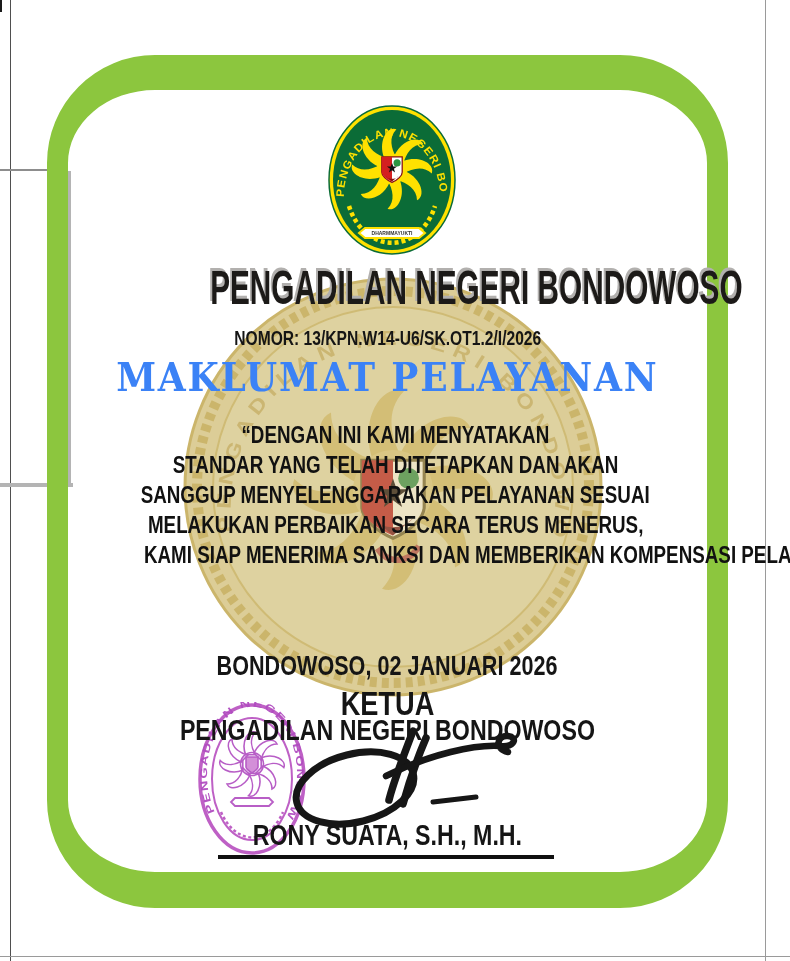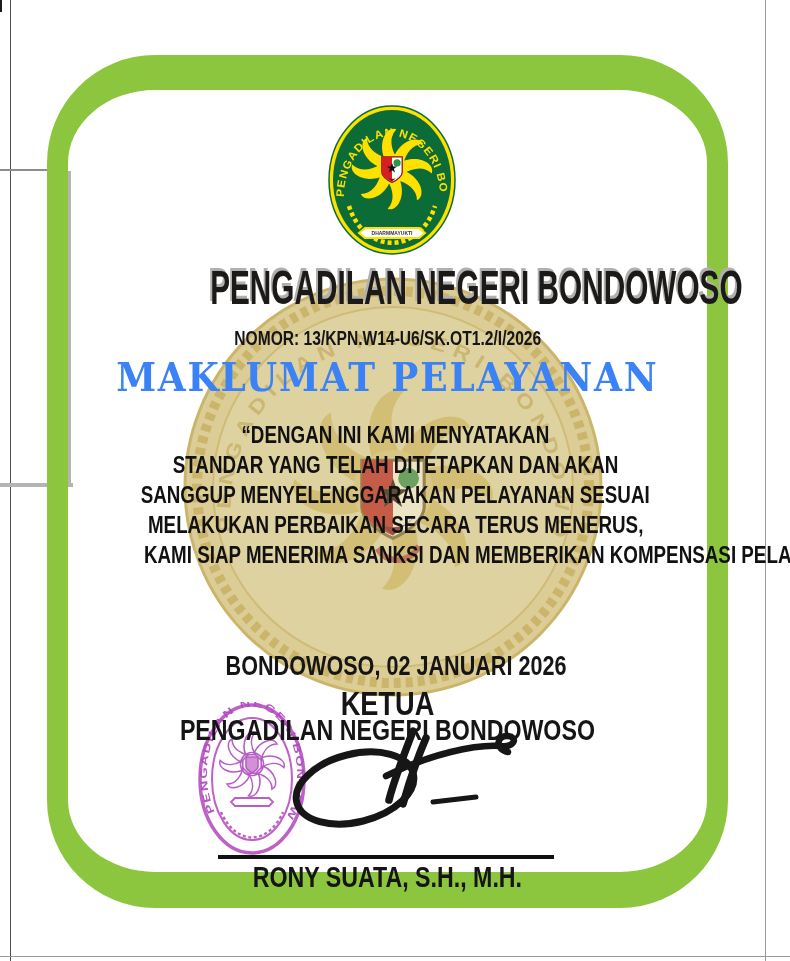--- a/index.html
+++ b/index.html
@@ -36,24 +36,24 @@
   .cond{display:inline-block;transform:scaleX(.8);transform-origin:center;white-space:nowrap;}
   .org-title{top:264px;font-size:48px;font-weight:bold;line-height:1.02;color:#1c1a18;}
   .org-title .cond{transform:scaleX(.62);text-shadow:-3px -3px 0 #b2b0ae;}
   .nomor{top:327px;font-size:20px;font-weight:bold;}
   .nomor .cond{transform:scaleX(.78);}
   .doc-title{top:353px;font-family:"DejaVu Serif",serif;font-weight:bold;font-size:40px;
     letter-spacing:2px;color:#3b82f6;}
   .doc-title .cond{transform:scaleX(.9);}
   .body-block{top:420px;font-size:23.5px;font-weight:bold;line-height:30px;color:#111;padding-left:8px;}
   .body-block .cond{transform:scaleX(.8);}
-  .place-date{top:651px;font-size:27px;font-weight:bold;padding-left:9px;}
+  .place-date{top:651px;font-size:27px;font-weight:bold;}
   .ketua{top:684px;font-size:34px;font-weight:bold;}
   .signer-org{top:714px;font-size:29px;font-weight:bold;}
-  .signer-name{top:861px;font-size:29px;font-weight:bold;}
+  .signer-name{top:819px;font-size:29px;font-weight:bold;}
   .name-underline{position:absolute;left:218px;top:855px;width:336px;height:4px;background:#101010;z-index:5;}
 </style>
 </head>
 <body>
 
 <div class="canvas">
 
   <div class="pline pline-left"></div>
   <div class="pline pline-right"></div>
   <div class="pline pline-bottom"></div>

